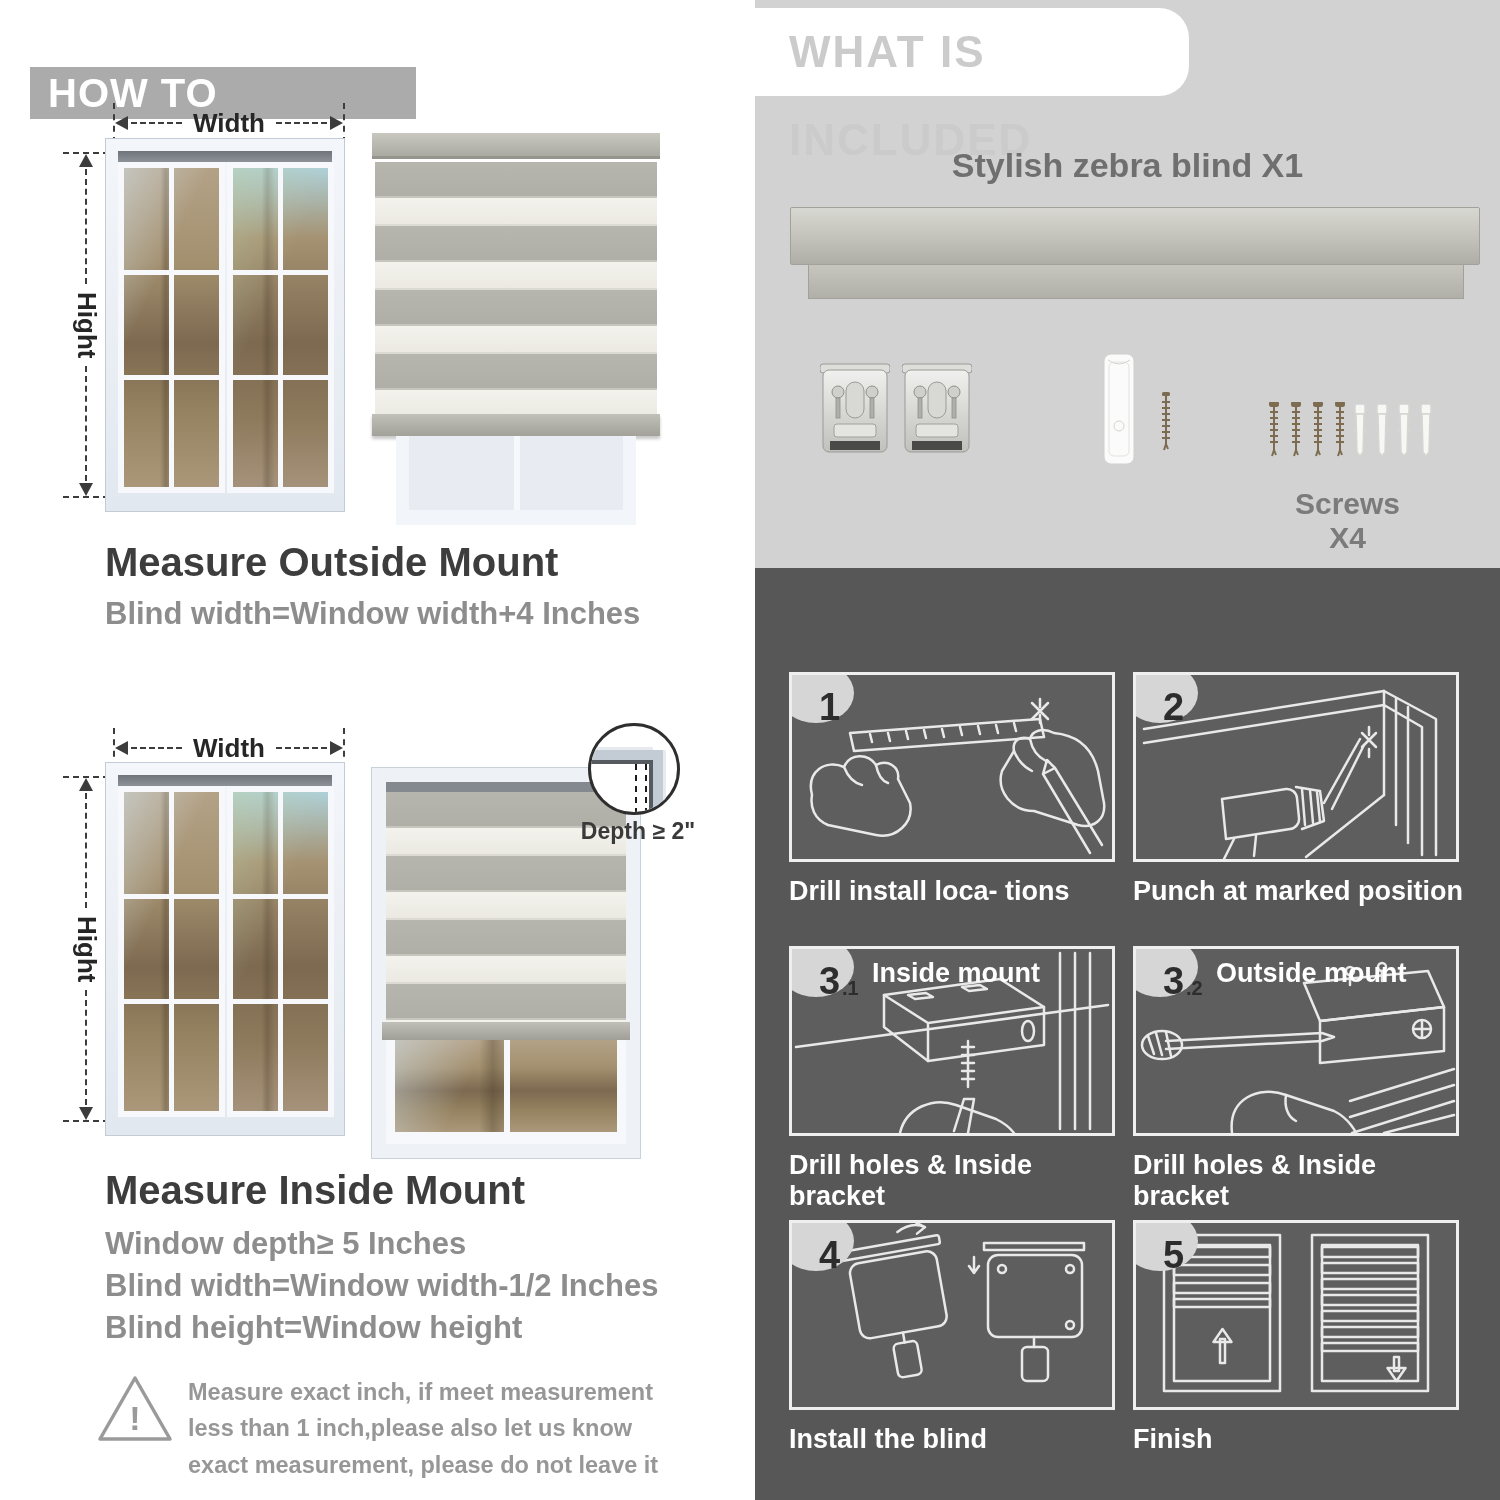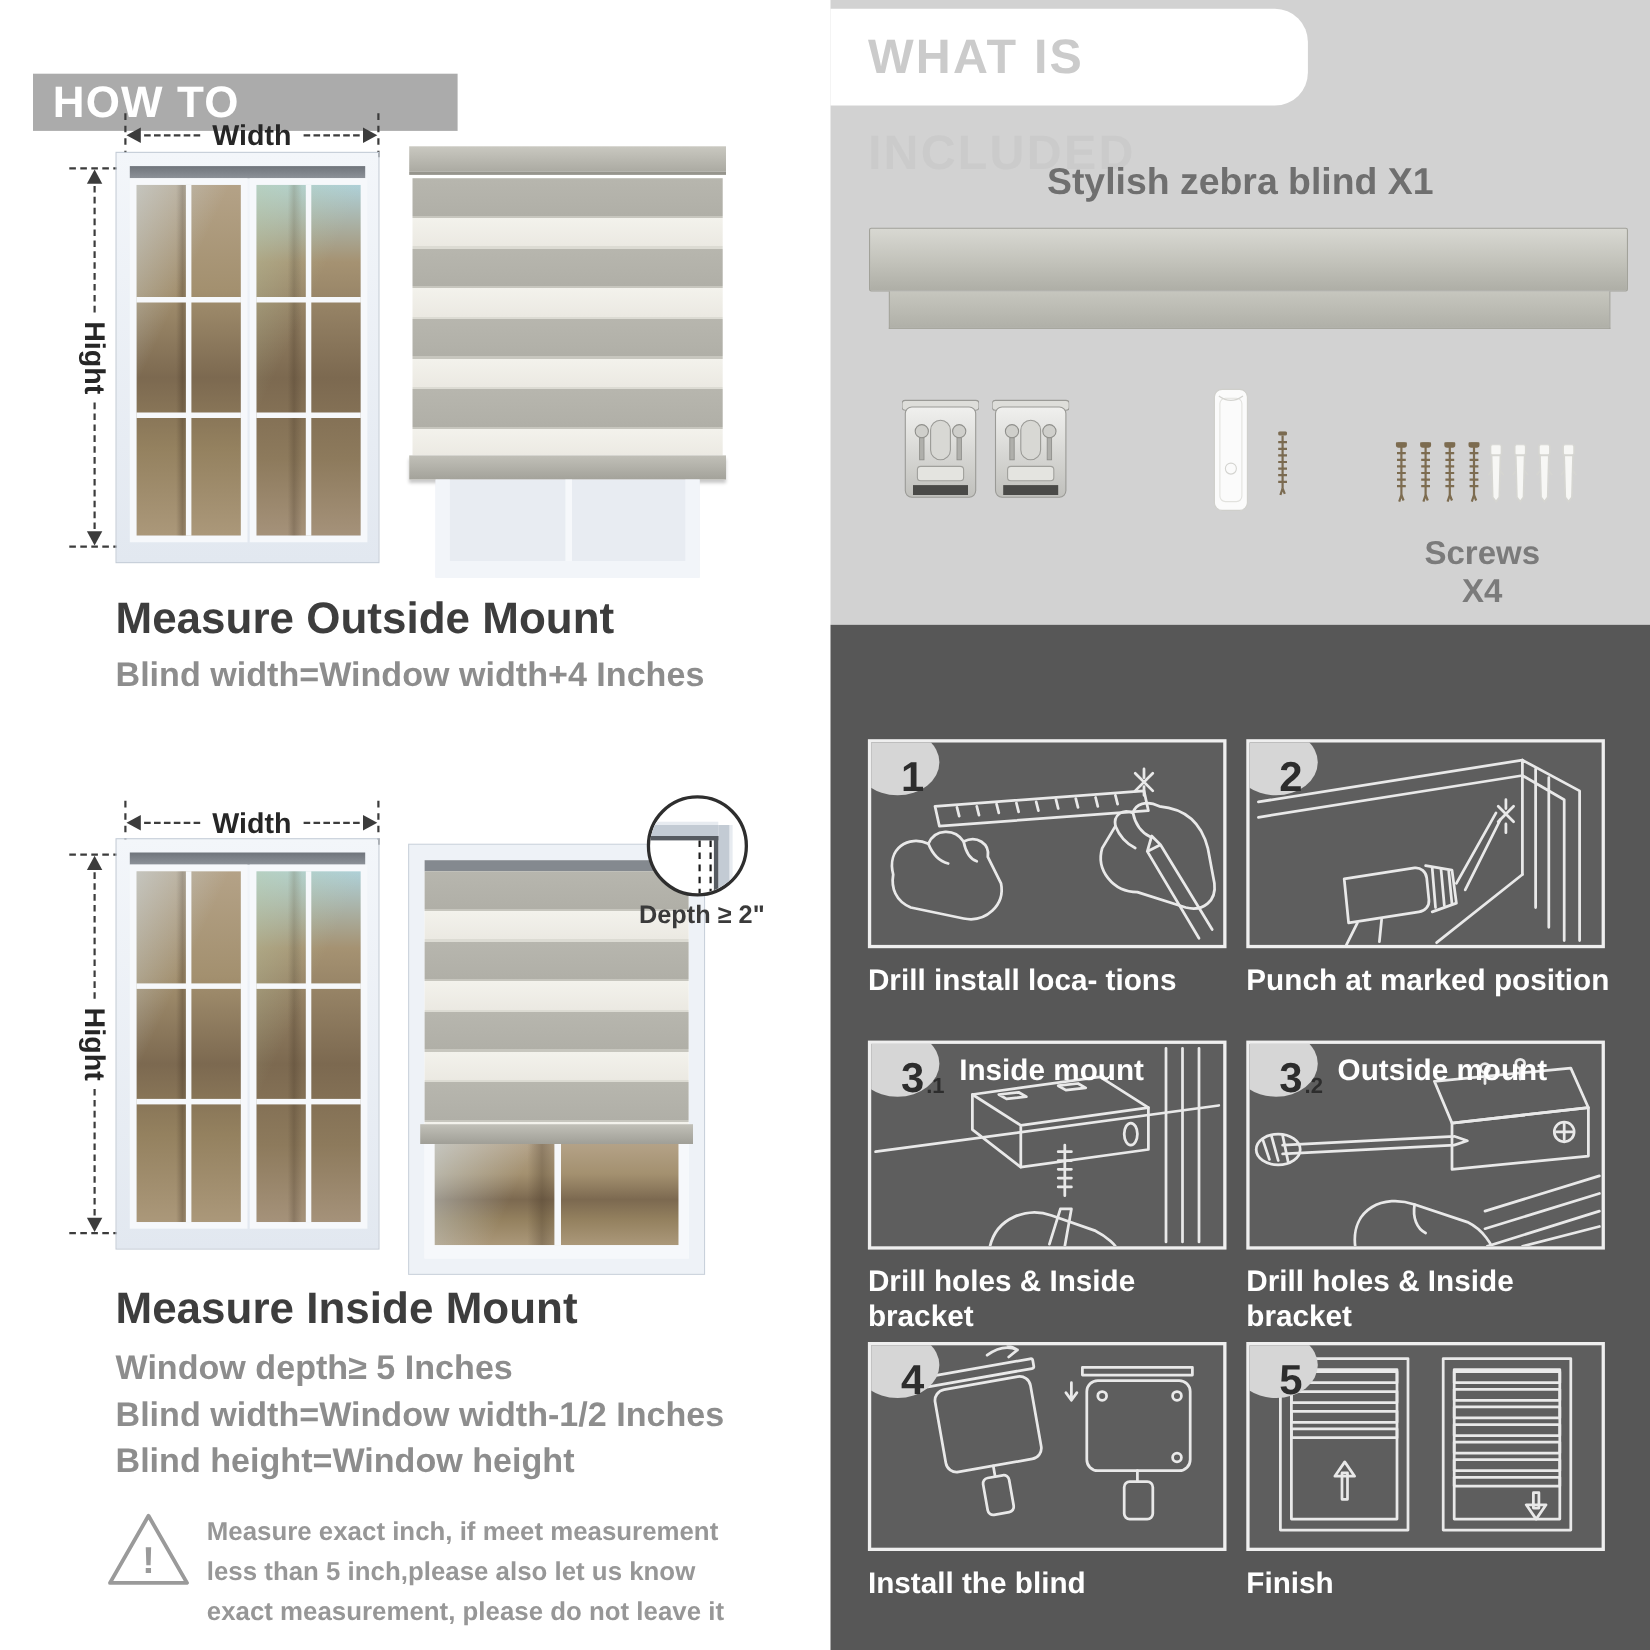--- a/index.html
+++ b/index.html
@@ -241,21 +241,21 @@
   <div class="body-line" style="top:1226px;">Window depth≥ 5 Inches</div>
   <div class="body-line" style="top:1268px;">Blind width=Window width-1/2 Inches</div>
   <div class="body-line" style="top:1310px;">Blind height=Window height</div>
 
   <div class="warn-icon">
     <svg width="80" height="74" viewBox="0 0 80 74">
       <path d="M40 6 L75 67 L5 67 Z" fill="none" stroke="#9a9a9a" stroke-width="3.5" stroke-linejoin="round"></path>
       <text x="40" y="58" text-anchor="middle" font-size="34" font-weight="bold" fill="#9a9a9a" font-family="Liberation Sans, sans-serif">!</text>
     </svg>
   </div>
-  <div class="warn-note">Measure exact inch, if meet measurement less than 5 inch,please also let us know exact measurement, please do not leave it</div>
+  <div class="warn-note">Measure exact inch, if meet measurement less than 1 inch,please also let us know exact measurement, please do not leave it</div>
 
   <div class="panel-light"></div>
   <div class="box-included">WHAT IS INCLUDED</div>
   <div class="blind-product-title">Stylish zebra blind X1</div>
   <div class="hr-top"></div>
   <div class="hr-lip"></div>
 
   <div style="position:absolute; left:820px; top:362px;">
     <svg width="70" height="96" viewBox="0 0 70 96">
       <defs>

